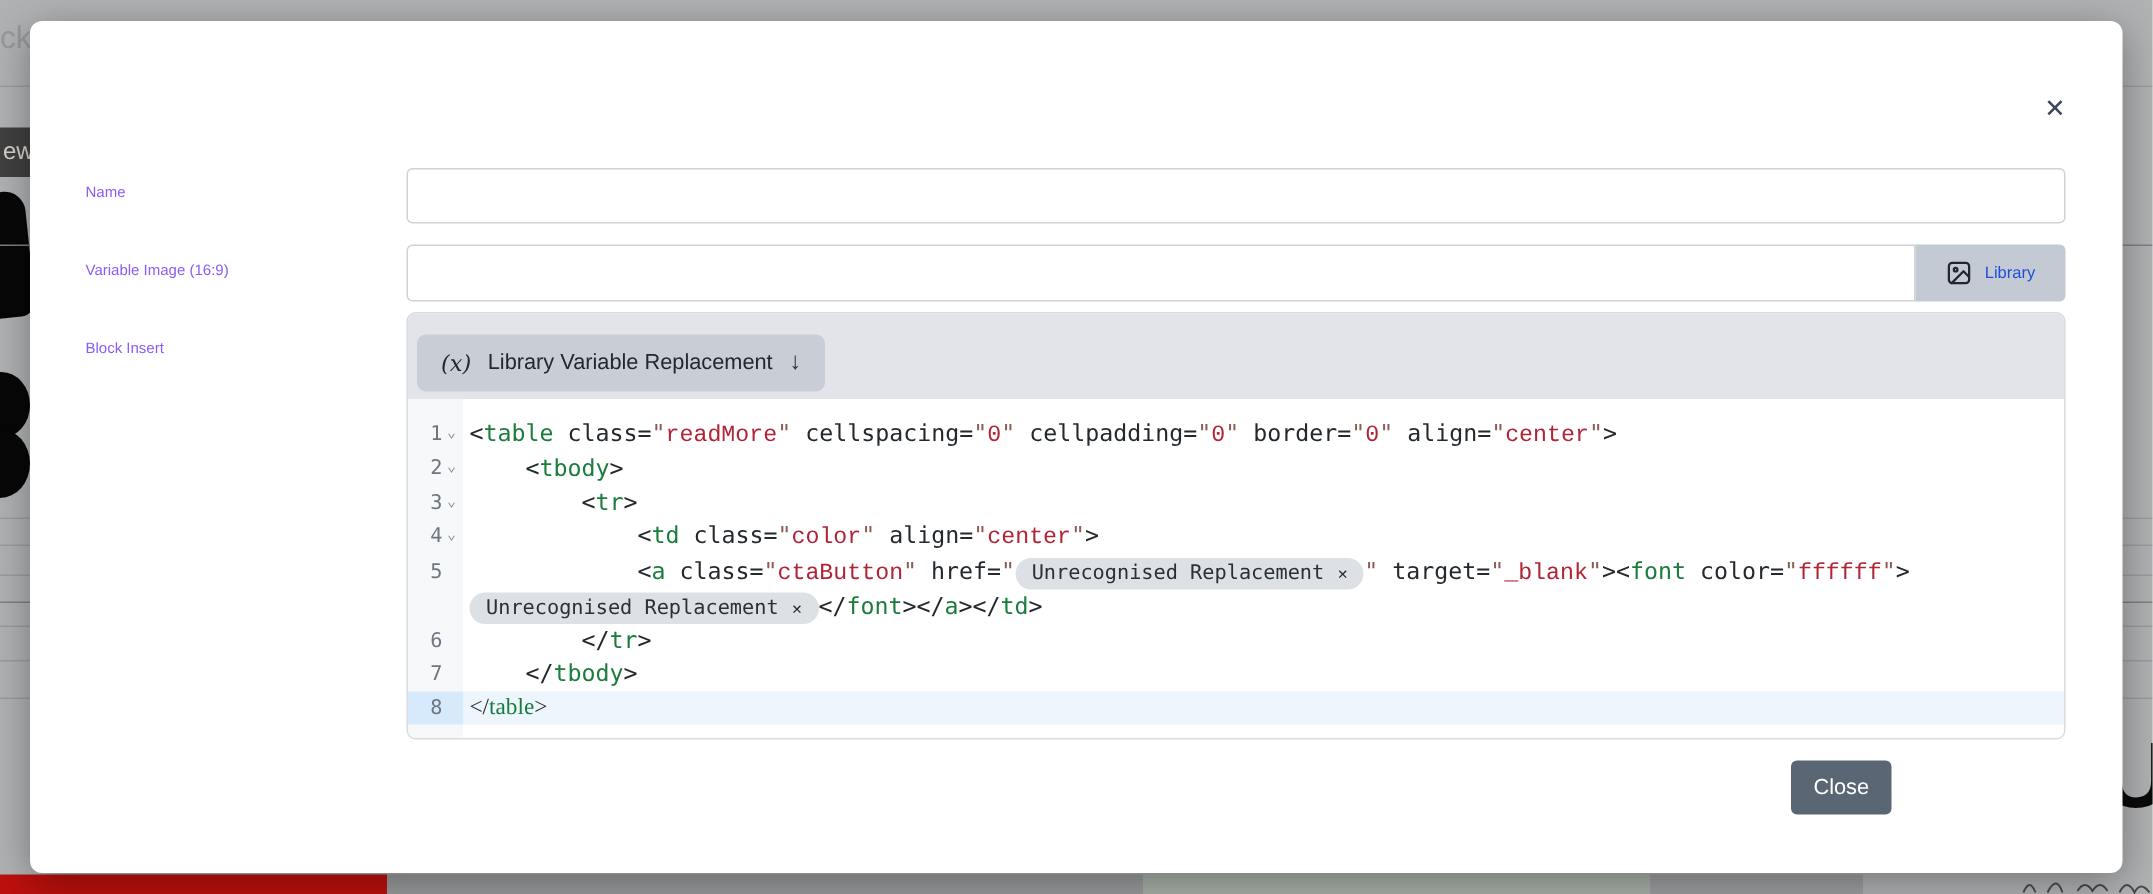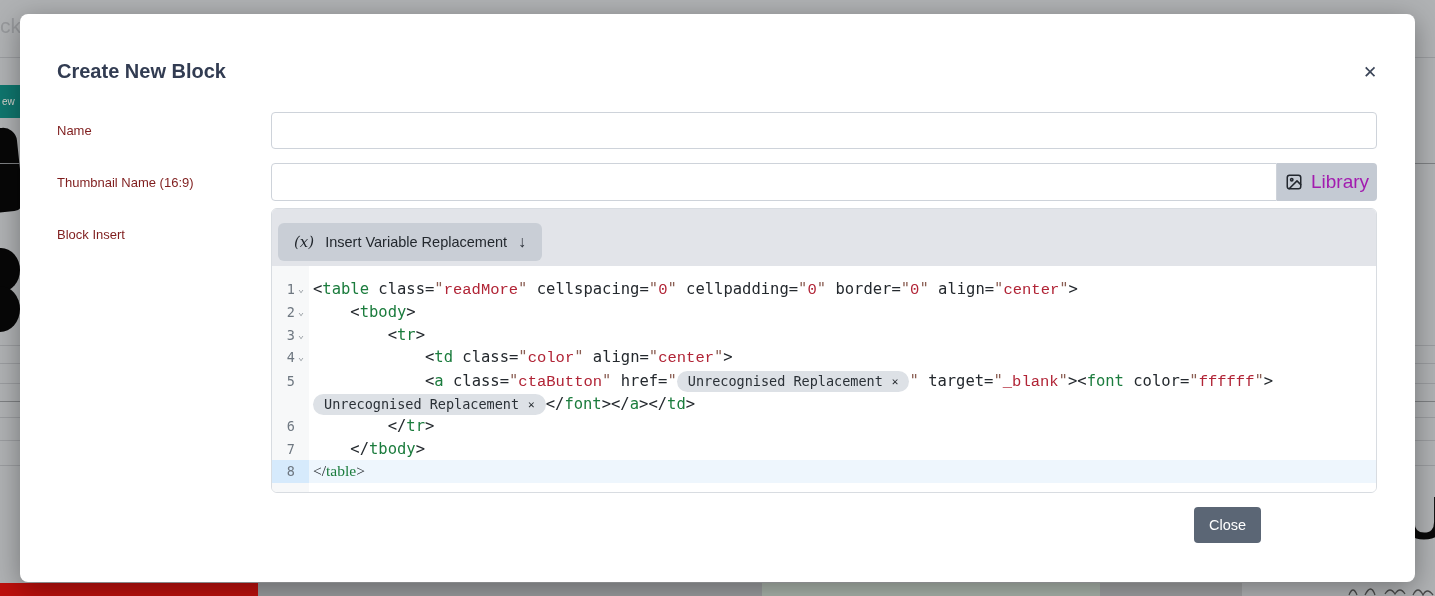--- a/index.html
+++ b/index.html
@@ -2,46 +2,46 @@
 <html><head>
 <meta charset="utf-8">
 <style>
   * { box-sizing: border-box; margin: 0; padding: 0; }
   html,body { width:1435px; height:596px; overflow:hidden; }
   body { font-family:"Liberation Sans", sans-serif; position:relative; background:#b0b2b4; }
 
   
   .backdrop { position:absolute; inset:0; background:#b0b2b4; }
   .bd-heading { position:absolute; left:0; top:14px; font-size:21px; color:#97999c; }
-  .bd-newbtn { position:absolute; left:0; top:85px; width:28px; height:33px; background:#0f766e;
-               color:#d8d3cd; font-size:10px; display:flex; align-items:center; padding-left:2px; }
+  .bd-newbtn { position:absolute; left:0; top:85px; width:28px; height:33px; background:#404040;
+               color:#d8d3cd; font-size:16px; display:flex; align-items:center; padding-left:2px; }
   .bd-blob1 { position:absolute; left:-14px; top:128px; width:34px; height:84px; background:#070707;
               border-radius:4px 14px 10px 4px; transform:rotate(-6deg); }
   .bd-blob2a { position:absolute; left:-18px; top:248px; width:38px; height:44px; background:#070707; border-radius:50%; }
   .bd-blob2b { position:absolute; left:-20px; top:286px; width:40px; height:46px; background:#070707; border-radius:50%; }
   .bd-line { position:absolute; left:0; width:100%; height:1px; background:#9b9da0; }
   .bd-line.dark { background:#7e8083; }
   .bd-action { position:absolute; left:1420px; top:99px; font-size:14px; color:#6f7478;margin-left:36px; }
   .bd-us { position:absolute; left:1402px; top:482px; font-size:62px; font-weight:800; color:#0a0a0a; letter-spacing:-2px; }
   .bd-strip { position:absolute; top:583px; height:13px; }
   .bd-doodle { position:absolute; left:1345px; top:583px; }
 
   
   .modal { position:absolute; left:20px; top:14px; width:1395px; height:568px; background:#ffffff;
            border-radius:8px; box-shadow:0 6px 28px rgba(0,0,0,.35); }
   .modal-title { position:absolute; left:37px; top:46px; font-size:20px; font-weight:bold; color:#323c52; }
   .modal-close { position:absolute; left:1336px; top:44px; width:28px; height:28px; display:flex;
                  align-items:center; justify-content:center; font-size:17px; color:#3b4558; cursor:pointer; }
 
-  .field-label { position:absolute; left:37px; font-size:13px; color:#7f1d1d; }
+  .field-label { position:absolute; left:37px; font-size:10px; color:#8b5cf6; }
   .txt-input { position:absolute; left:251px; background:#fff; border:1px solid #ced3da; border-radius:4px;
                font-size:14px; color:#222; padding:0 10px; outline:none; }
   .lib-btn { position:absolute; left:1257px; top:149px; width:100px; height:38px; background:#c4cad3;
              border:none; border-radius:0 4px 4px 0; display:flex; align-items:center; justify-content:center;
-             gap:8px; font-size:19px; color:#a21caf; cursor:pointer; font-family:inherit; }
+             gap:8px; font-size:11px; color:#1d4ed8; cursor:pointer; font-family:inherit; }
 
   
   .editor { position:absolute; left:251px; top:194px; width:1106px; height:285px;
             border:1px solid #d8dce1; border-radius:6px; overflow:hidden; background:#fff; }
   .ed-toolbar { height:57px; background:#e2e4e9; padding:14px 0 5px 6px; }
   .ins-btn { height:38px; background:#c9ced6; border:none; border-radius:6px; display:inline-flex;
              align-items:center; gap:11px; padding:0 16px; font-size:14.5px; color:#23282e;
              cursor:pointer; font-family:inherit; }
   .var-icon { font-style:italic; font-family:"DejaVu Serif", serif; font-size:15px; color:#23282e; }
   .dd-arrow { font-size:16px; font-weight:600; color:#2b3139; }
@@ -93,43 +93,42 @@
   <div class="bd-strip" style="left:0;width:258px;background:#bd100d"></div>
   <div class="bd-strip" style="left:258px;width:504px;background:#9a9c9e"></div>
   <div class="bd-strip" style="left:762px;width:338px;background:#a9b3aa"></div>
   <div class="bd-strip" style="left:1100px;width:142px;background:#9e9fa1"></div>
   <svg class="bd-doodle" width="90" height="13" viewBox="0 0 90 13">
     <path d="M4 12 Q8 2 12 12 M20 12 Q26 0 30 12 M40 11 Q45 3 50 11 Q55 3 60 11 M68 12 Q73 2 78 12 Q82 4 88 12" fill="none" stroke="#4a4a4a" stroke-width="1.3"></path>
   </svg>
 </div>
 
 <div class="modal">
-  <div class="modal-title">Create New Block</div>
   <div class="modal-close">✕</div>
 
   <label class="field-label" style="top:109px">Name</label>
   <input class="txt-input" style="top: 98px; width: 1106px; height: 37px;" type="text" value="">
 
-  <label class="field-label" style="top:161px">Thumbnail Name (16:9)</label>
+  <label class="field-label" style="top:161px">Variable Image (16:9)</label>
   <input class="txt-input" style="top: 149px; width: 1006px; height: 38px; border-radius: 4px 0px 0px 4px;" type="text" value="">
   <button class="lib-btn">
     <svg width="18" height="18" viewBox="0 0 24 24" fill="none" stroke="#22272e" stroke-width="2" stroke-linecap="round" stroke-linejoin="round">
       <rect x="3" y="3" width="18" height="18" rx="3"></rect>
       <circle cx="9" cy="9" r="1.6"></circle>
       <path d="M21 15.5 L16 10.5 L5.5 21"></path>
     </svg>
     <span>Library</span>
   </button>
 
   <label class="field-label" style="top:213px">Block Insert</label>
   <div class="editor">
     <div class="ed-toolbar">
       <button class="ins-btn">
         <span class="var-icon">(x)</span>
-        <span>Insert Variable Replacement</span>
+        <span>Library Variable Replacement</span>
         <span class="dd-arrow">↓</span>
       </button>
     </div>
     <div class="ed-code">
         <div class="cm-row">
           <span class="cm-gutter-cell">
             <span class="cm-num">1</span>
             <span class="cm-fold">⌄</span>
           </span>
           <span class="cm-code"><span class="t-p">&lt;</span><span class="t-tag">table</span><span class="t-p"> class=</span><span class="t-q">"</span><span class="t-s">readMore</span><span class="t-q">"</span><span class="t-p"> cellspacing=</span><span class="t-q">"</span><span class="t-s">0</span><span class="t-q">"</span><span class="t-p"> cellpadding=</span><span class="t-q">"</span><span class="t-s">0</span><span class="t-q">"</span><span class="t-p"> border=</span><span class="t-q">"</span><span class="t-s">0</span><span class="t-q">"</span><span class="t-p"> align=</span><span class="t-q">"</span><span class="t-s">center</span><span class="t-q">"</span><span class="t-p">&gt;</span></span>

